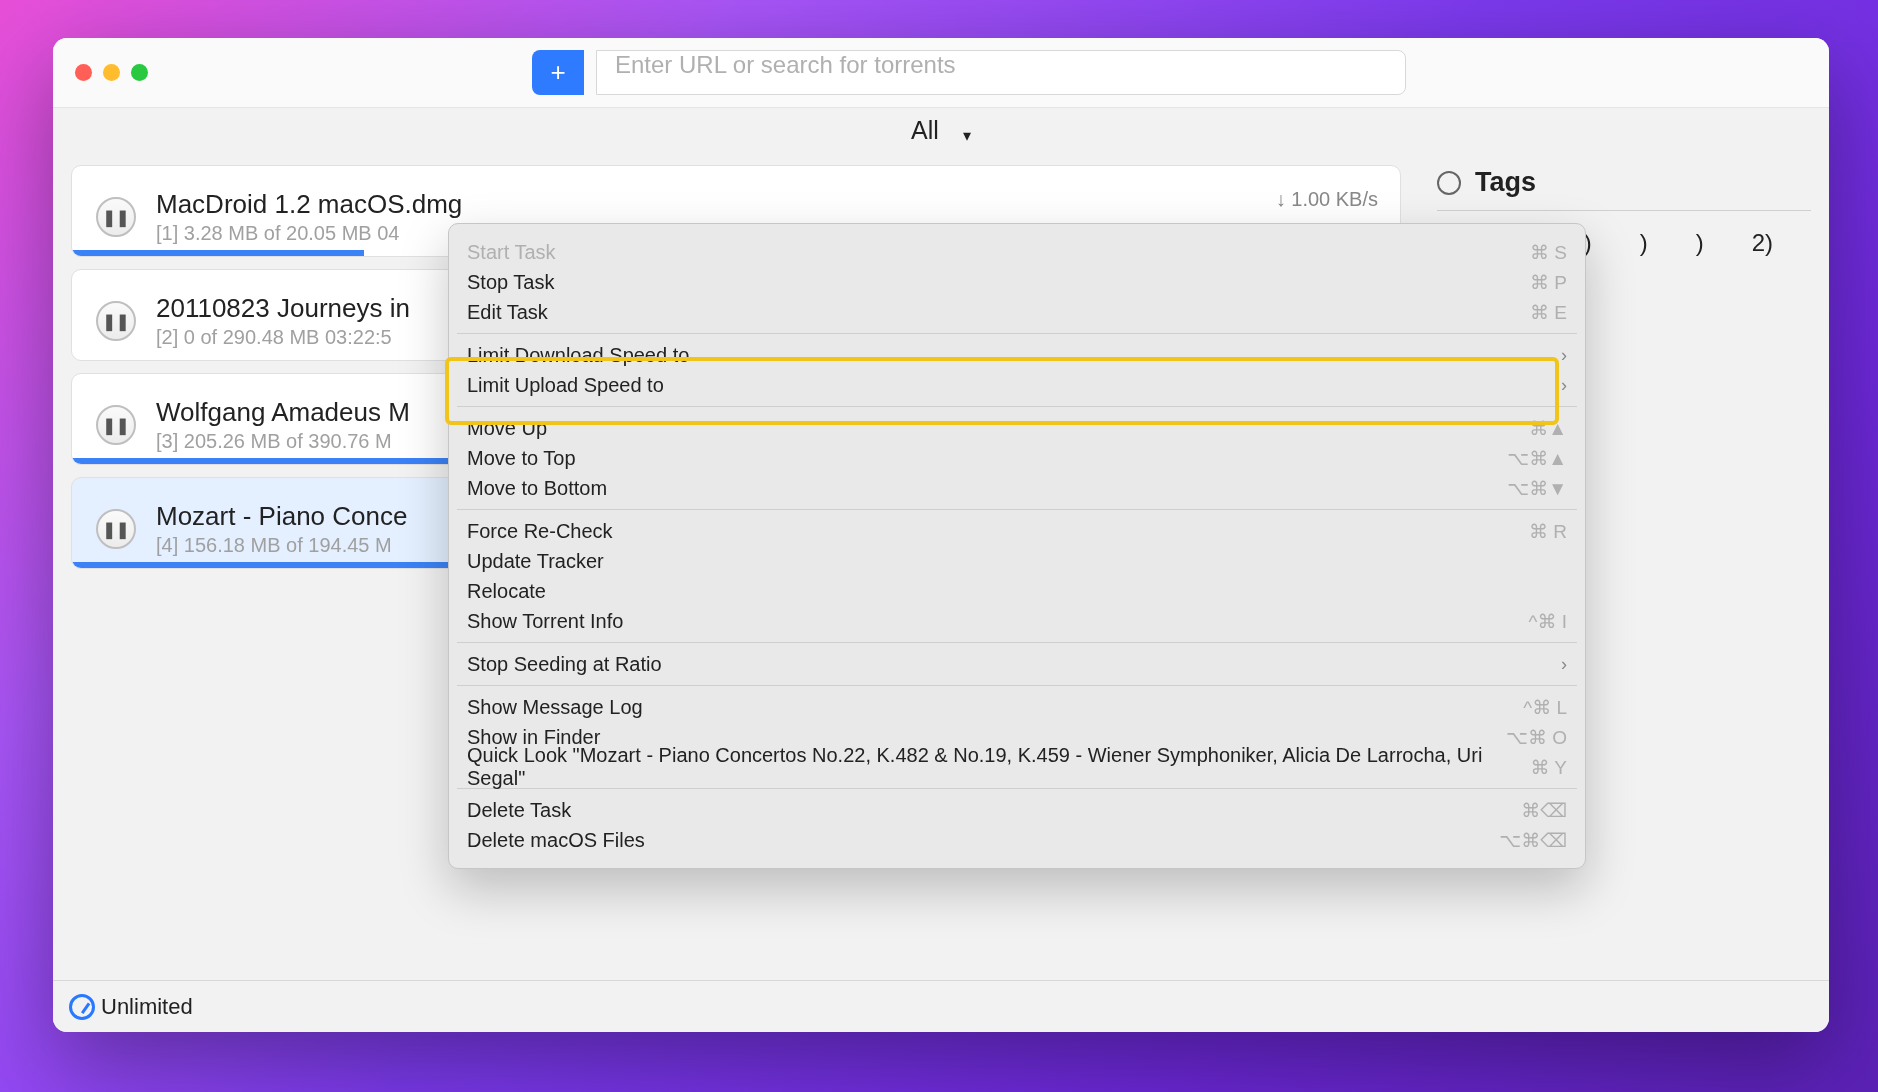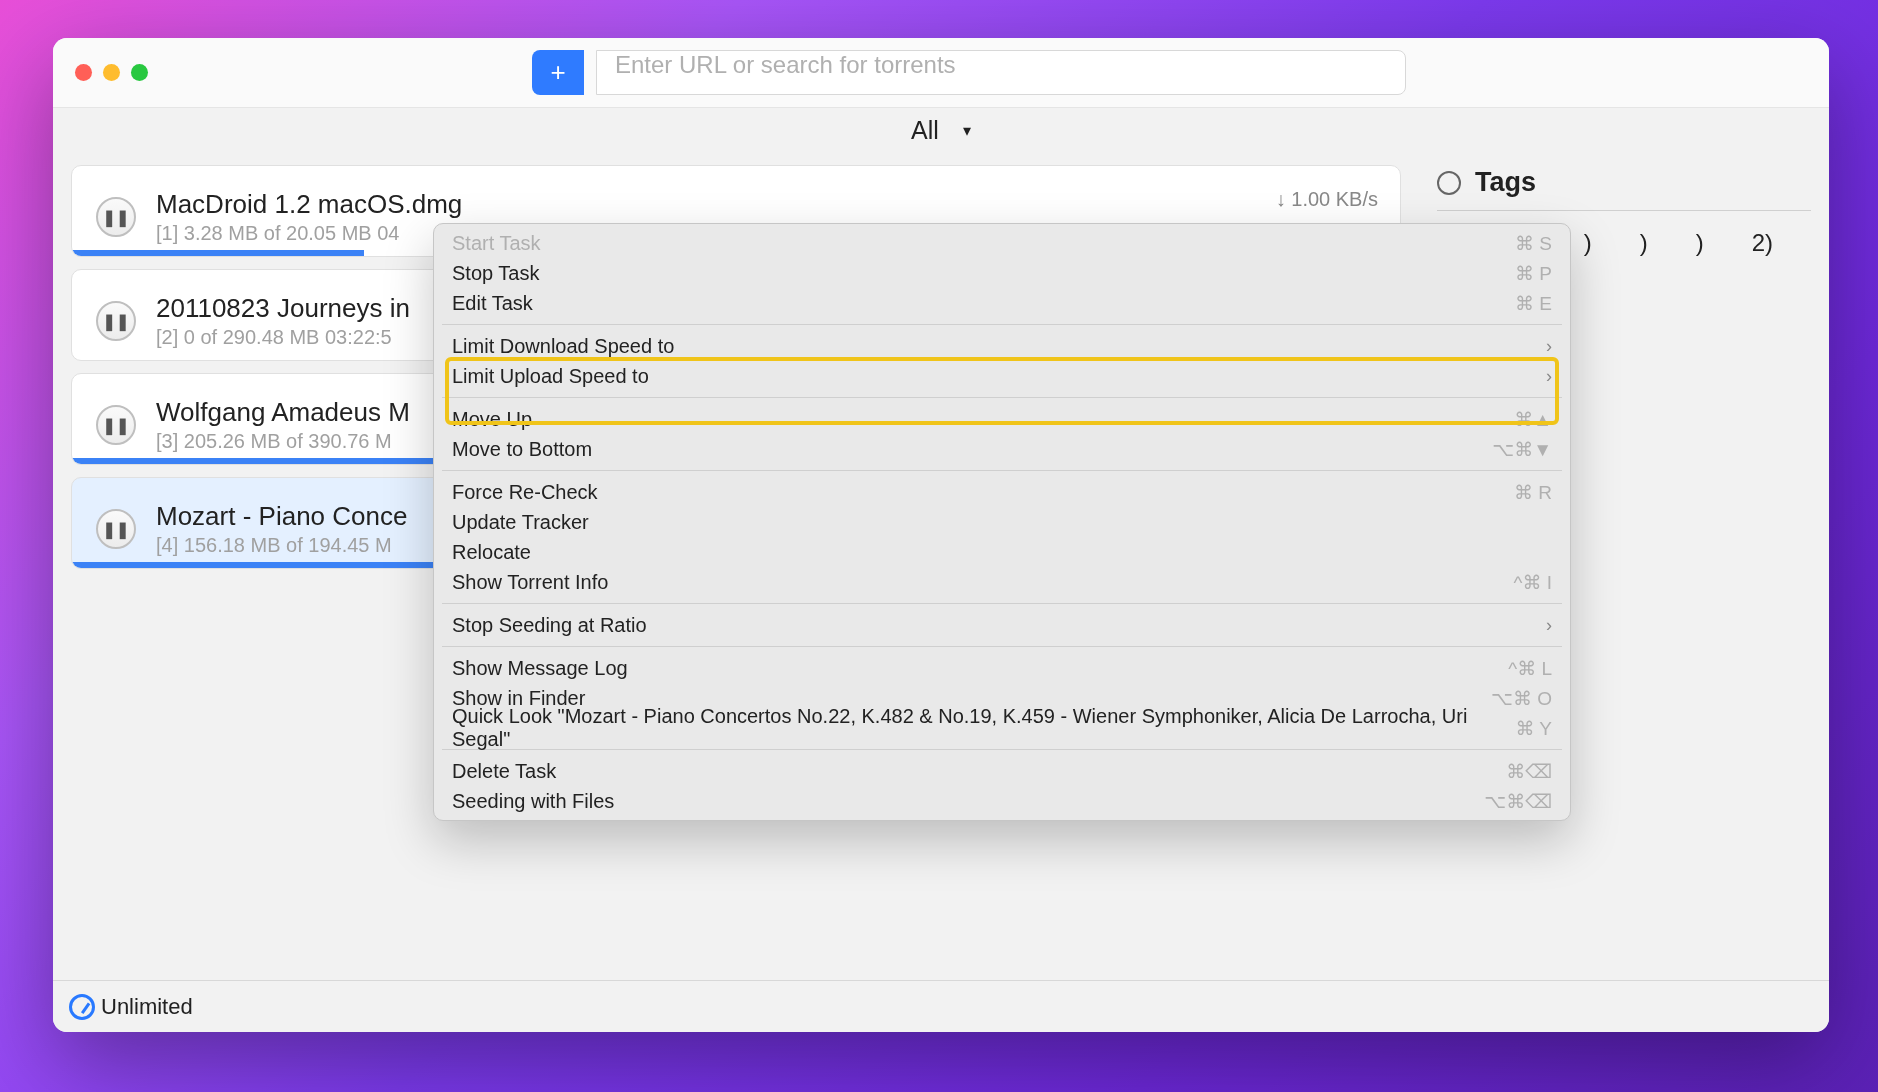--- a/index.html
+++ b/index.html
@@ -61,21 +61,21 @@
   color: #b0b0b0;
   font-size: 24px;
 }
 .subheader {
   height: 45px;
   display: flex;
   align-items: center;
   justify-content: center;
   background: #f2f2f2;
 }
-.filter { font-size: 25px; color: #222; display: flex; align-items: center; gap: 24px; }
+.filter { font-size: 25px; color: #222; display: flex; align-items: flex-end; gap: 24px; }
 .content-area {
   flex: 1;
   display: flex;
   padding: 0 18px;
   gap: 36px;
   background: #f2f2f2;
 }
 .list-col { flex: 0 0 1330px; display: flex; flex-direction: column; gap: 12px; padding-top: 12px; }
 .task {
   background: #fff;
@@ -120,28 +120,28 @@
   color: #222;
   gap: 6px;
   background: #f2f2f2;
 }
 .gauge-icon { width: 26px; height: 26px; border: 3px solid #2879ff; border-radius: 50%; position: relative; }
 .gauge-icon::after { content:""; position:absolute; left:50%; bottom:20%; width:2.5px; height:60%; background:#2879ff; transform-origin:bottom; transform:translateX(-50%) rotate(35deg); }
 
 
 .ctx {
   position: absolute;
-  left: 433px;
+  left: 448px;
   top: 223px;
   width: 1138px;
   background: #e9e9e9;
   border: 1px solid #c6c6c6;
   border-radius: 10px;
   box-shadow: 0 20px 50px rgba(0,0,0,0.22);
-  padding: 4px 0;
+  padding: 13px 0;
   font-size: 20px;
   color: #222;
 }
 .ctx-item {
   display: flex;
   align-items: center;
   padding: 4px 18px;
   height: 30px;
 }
 .ctx-item.disabled { color: #b0b0b0; }
@@ -267,20 +267,24 @@
     <div class="ctx-item">
       <span class="ctx-label">Limit Upload Speed to</span>
       <span class="ctx-arrow">›</span>
     </div>
     <div class="ctx-sep"></div>
     <div class="ctx-item">
       <span class="ctx-label">Move Up</span>
       <span class="ctx-short">⌘▲</span>
     </div>
     <div class="ctx-item">
+      <span class="ctx-label">Move to Top</span>
+      <span class="ctx-short">⌥⌘▲</span>
+    </div>
+    <div class="ctx-item">
       <span class="ctx-label">Move to Bottom</span>
       <span class="ctx-short">⌥⌘▼</span>
     </div>
     <div class="ctx-sep"></div>
     <div class="ctx-item">
       <span class="ctx-label">Force Re-Check</span>
       <span class="ctx-short">⌘ R</span>
     </div>
     <div class="ctx-item">
       <span class="ctx-label">Update Tracker</span>
@@ -309,17 +313,17 @@
     <div class="ctx-item">
       <span class="ctx-label">Quick Look "Mozart - Piano Concertos No.22, K.482 &amp; No.19, K.459 - Wiener Symphoniker, Alicia De Larrocha, Uri Segal"</span>
       <span class="ctx-short">⌘ Y</span>
     </div>
     <div class="ctx-sep"></div>
     <div class="ctx-item">
       <span class="ctx-label">Delete Task</span>
       <span class="ctx-short">⌘⌫</span>
     </div>
     <div class="ctx-item">
-      <span class="ctx-label">Seeding with Files</span>
+      <span class="ctx-label">Delete macOS Files</span>
       <span class="ctx-short">⌥⌘⌫</span>
     </div>
   </div>
 <div class="highlight-box"></div>
 
 </body></html>

